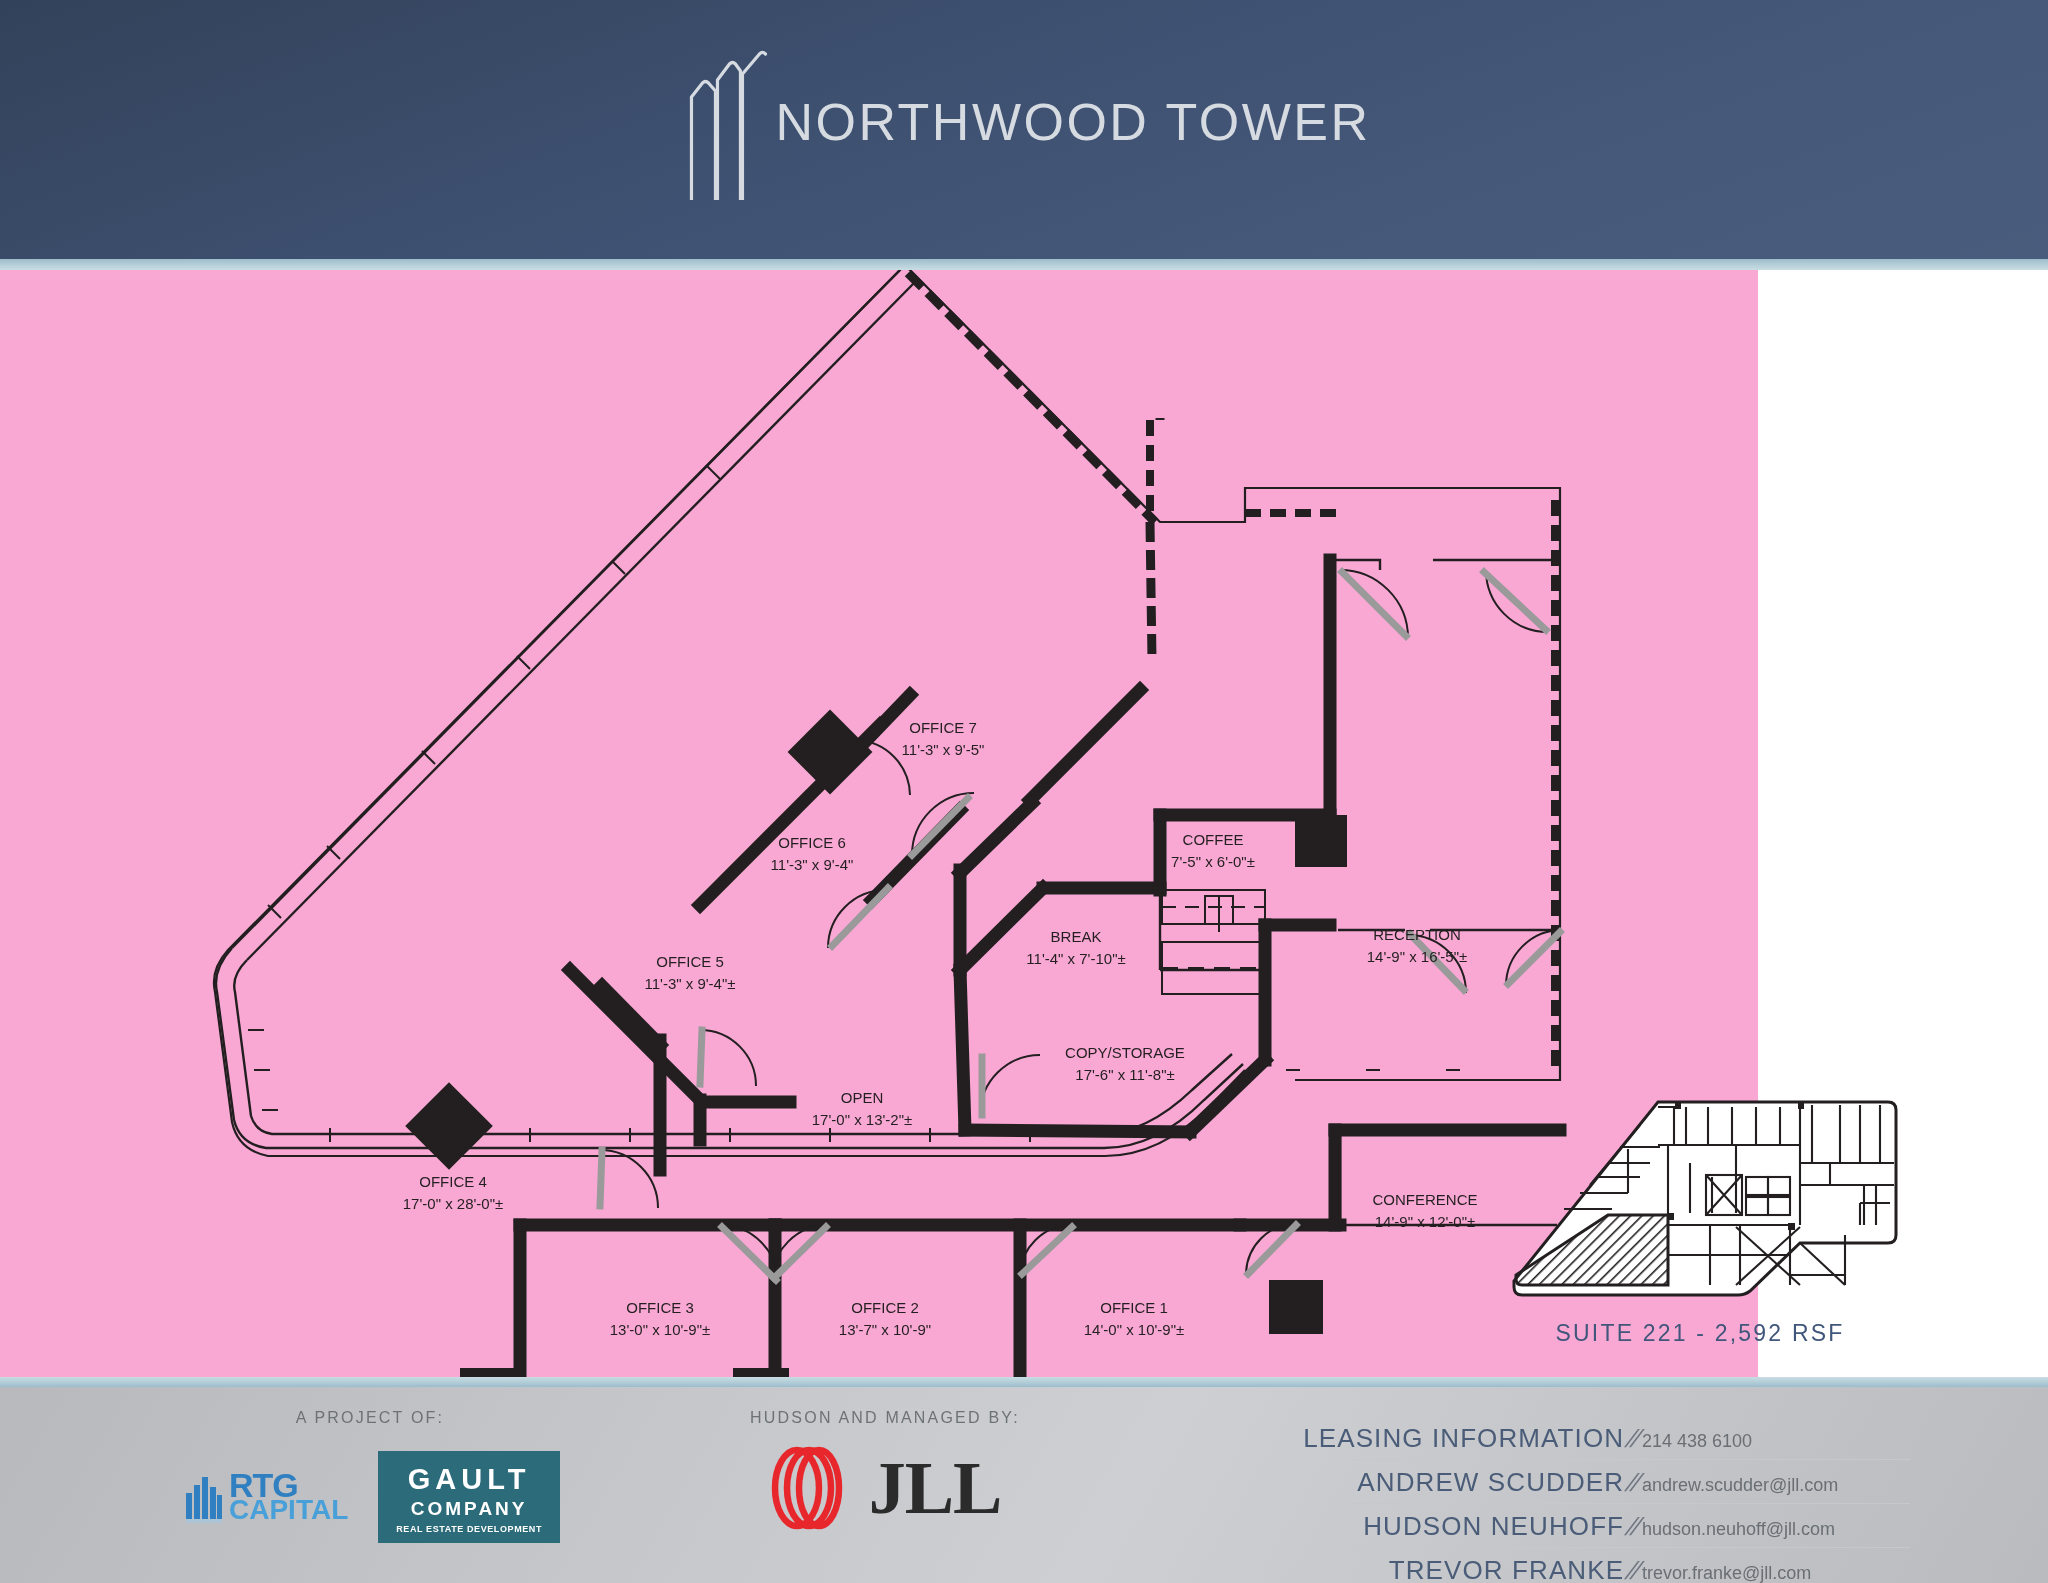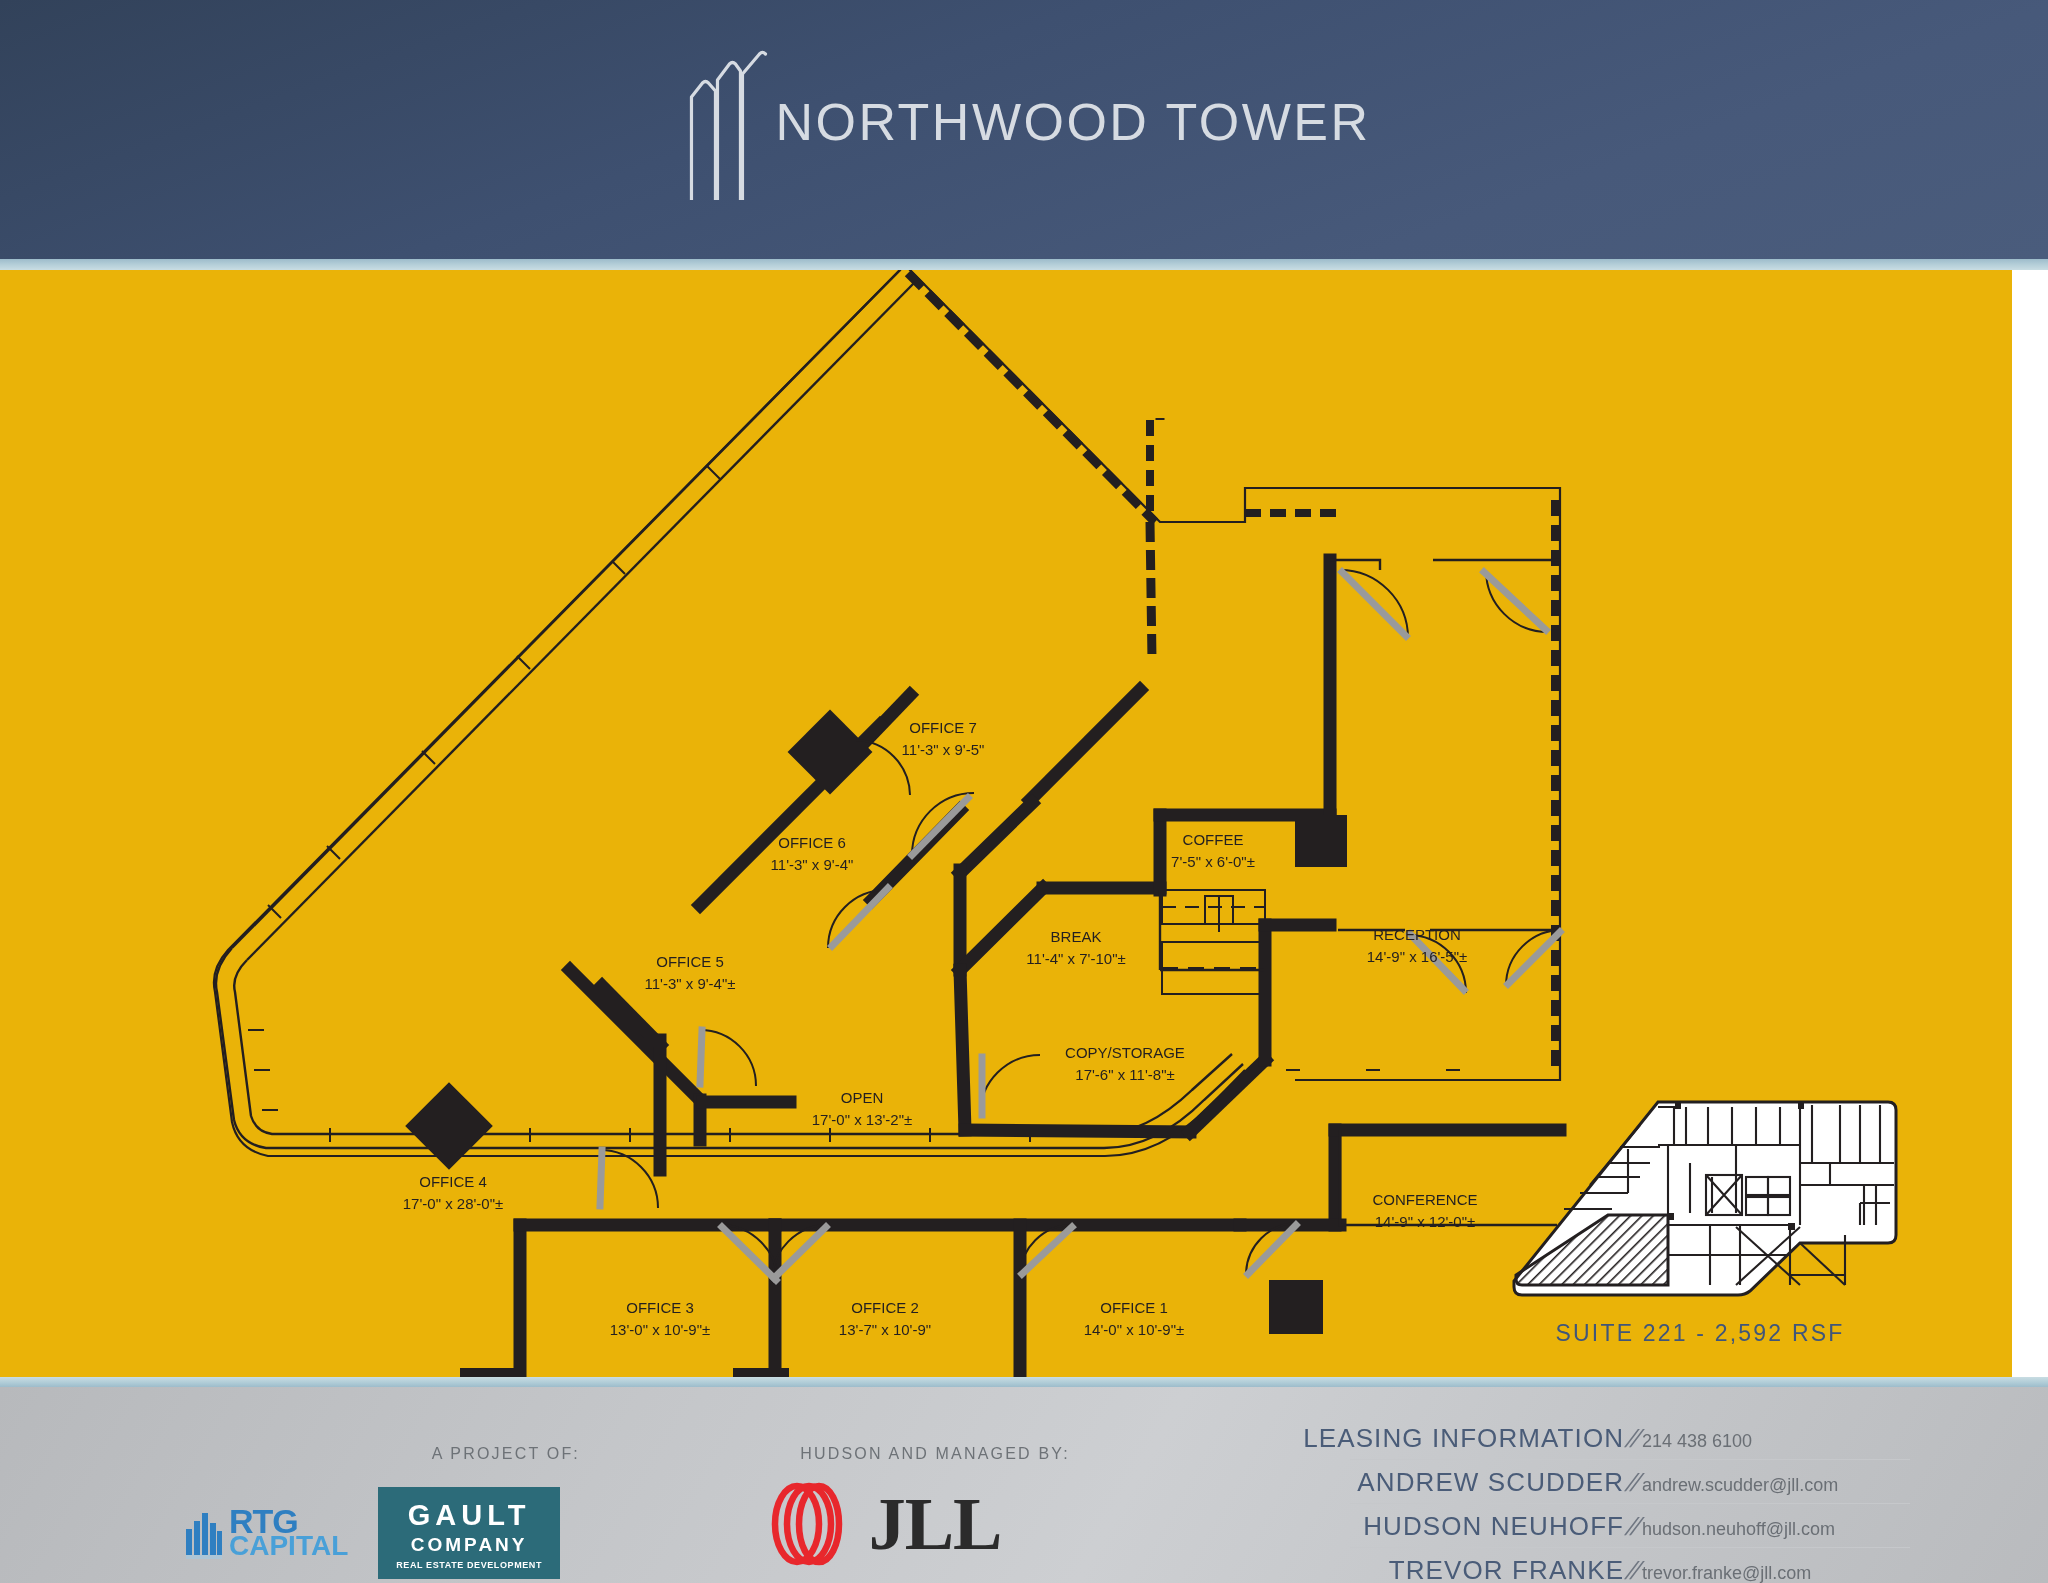--- a/index.html
+++ b/index.html
@@ -1,18 +1,18 @@
 <!DOCTYPE html>
 <html><head>
 <meta charset="utf-8">
 <style>
   * { margin:0; padding:0; box-sizing:border-box; }
   html,body { width:2048px; height:1583px; background:#fff;
               font-family:"Liberation Sans", sans-serif; overflow:hidden; }
-  #page { position:relative; width:2012px; height:1583px; background:#eab308; }
+  #page { position:relative; width:1758px; height:1583px; background:#f9a8d4; }
 
   
   #header {
     position:absolute; left:0; top:0; width:2048px; height:259px;
     background:linear-gradient(160deg,#32425a 0%,#3e5070 40%,#47597a 75%,#4a5c7c 100%);
   }
   #header-strip {
     position:absolute; left:0; top:259px; width:2048px; height:11px;
     background:linear-gradient(180deg,#9dbccb 0%,#b4ced8 50%,#c9dde3 100%);
   }
@@ -27,23 +27,22 @@
   
   #footer-strip {
     position:absolute; left:0; top:1377px; width:2048px; height:10px;
     background:linear-gradient(180deg,#c9dde3 0%,#aecbd6 60%,#9dbccb 100%);
   }
   #footer {
     position:absolute; left:0; top:1387px; width:2048px; height:196px;
     background:linear-gradient(120deg,#b7b9bc 0%,#c4c6c9 30%,#cdcfd2 55%,#b9bbbe 100%);
   }
   .foot-caption {
-    font-size:16px; letter-spacing:2.2px; color:#6d7277; text-align:right;
+    font-size:16px; letter-spacing:2.2px; color:#6d7277; text-align:center;
     white-space:nowrap;
-    margin-top:36px;
   }
 
   
   #proj-block { position:absolute; left:160px; top:22px; width:420px; }
   #proj-logos { display:flex; align-items:center; gap:30px; margin-top:24px;
                 justify-content:flex-start; padding-left:24px; }
   #rtg { display:flex; align-items:center; gap:5px; }
   #rtg-text { line-height:0.82; }
   #rtg-l1 { font-size:34px; font-weight:bold; color:#2f7fc1; letter-spacing:-1px; }
   #rtg-l2 { font-size:28px; font-weight:bold; color:#49a0d8; letter-spacing:0px; }

